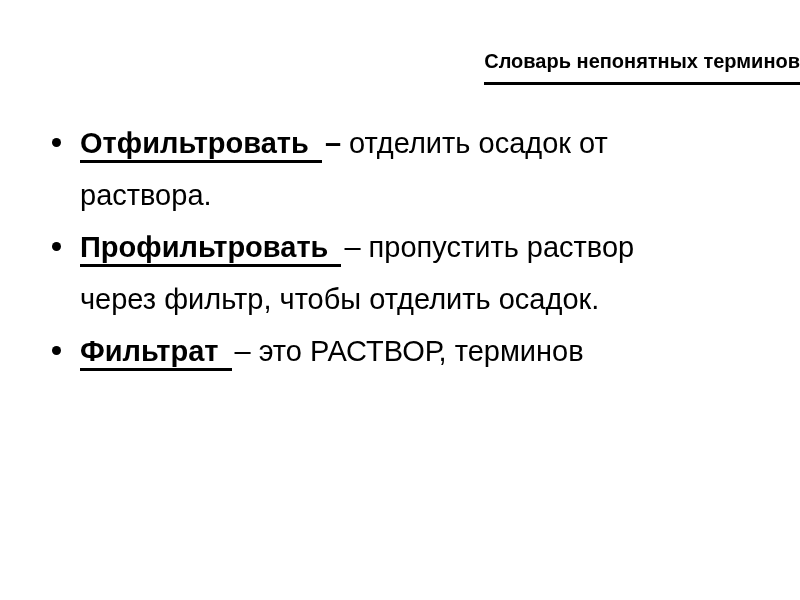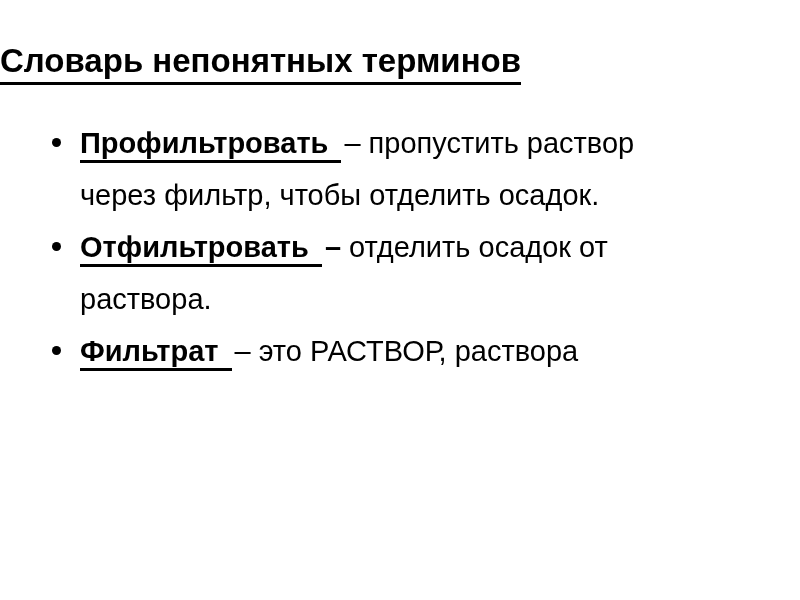--- a/index.html
+++ b/index.html
@@ -11,22 +11,22 @@
     position: relative;
     width: 800px;
     height: 600px;
     background: #ffffff;
     color: #000000;
     font-family: "Liberation Sans", "DejaVu Sans", sans-serif;
     overflow: hidden;
   }
   .title {
     margin-top: 42px;
-    text-align: left;
-    font-size: 33px;
+    text-align: right;
+    font-size: 20px;
     line-height: 38px;
     font-weight: bold;
   }
   .title-text {
     display: inline-block;
     border-bottom: 3px solid #000000;
     padding-bottom: 2px;
   }
   .content {
     margin: 32px 40px 0 80px;
@@ -64,28 +64,28 @@
 <div class="slide">
 
   <div class="title">
     <span class="title-text">Словарь непонятных терминов</span>
   </div>
 
   <div class="content">
 
     <div class="bullet">
       <span class="dot"></span>
+      <div class="text"><span class="term">Отфильтровать</span><span class="dash bold-dash">–</span><span>отделить осадок от</span><br><span>раствора.</span></div>
+    </div>
+
+    <div class="bullet">
+      <span class="dot"></span>
       <div class="text"><span class="term">Профильтровать</span><span class="dash">–</span><span>пропустить раствор</span><br><span>через фильтр, чтобы отделить осадок.</span></div>
     </div>
 
     <div class="bullet">
       <span class="dot"></span>
-      <div class="text"><span class="term">Отфильтровать</span><span class="dash bold-dash">–</span><span>отделить осадок от</span><br><span>раствора.</span></div>
-    </div>
-
-    <div class="bullet">
-      <span class="dot"></span>
-      <div class="text"><span class="term">Фильтрат</span><span class="dash">–</span><span>это РАСТВОР, раствора</span><br></div>
+      <div class="text"><span class="term">Фильтрат</span><span class="dash">–</span><span>это РАСТВОР, терминов</span><br></div>
     </div>
 
 
   </div>
 </div>
 
 </body></html>

